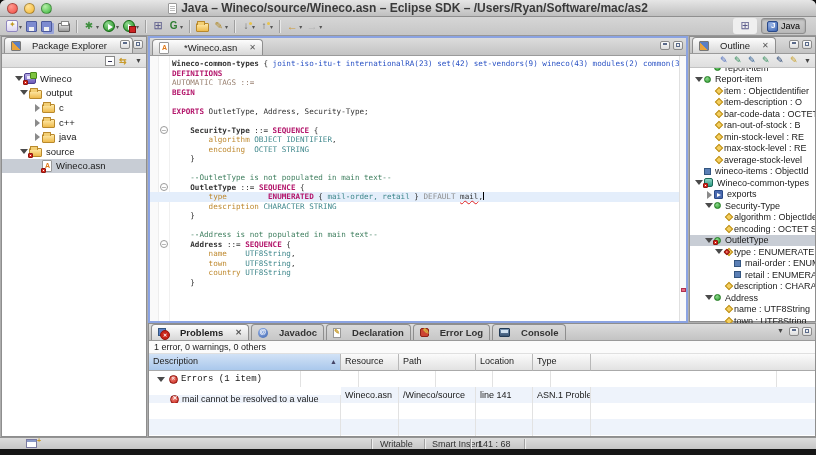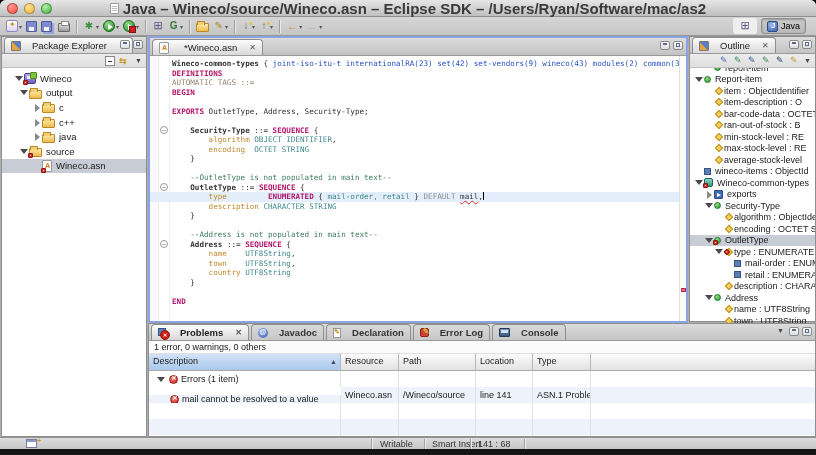--- a/index.html
+++ b/index.html
@@ -9,21 +9,21 @@
   
   .titlebar { height:17px; background:linear-gradient(#e6e6e6,#bfbfbf); border-bottom:1px solid #8f8f8f; display:flex; align-items:center; position:relative; }
   .traffic { display:flex; gap:6px; margin-left:7px; }
   .tl { width:11px; height:11px; border-radius:50%; border:1px solid rgba(0,0,0,.3); }
   .tl-red { background:radial-gradient(circle at 35% 30%, #ff9a90, #f14c42); }
   .tl-yel { background:radial-gradient(circle at 35% 30%, #ffe39a, #f5b72e); }
   .tl-grn { background:radial-gradient(circle at 35% 30%, #b6f0a8, #38b53a); }
   .title-wrap { position:absolute; left:0; right:0; display:flex; justify-content:center; align-items:center; gap:4px; pointer-events:none; }
   .doc-ic { width:9px; height:11px; background:#fff; border:1px solid #9a9a9a; border-radius:1px; position:relative; }
   .doc-ic::after { content:""; position:absolute; left:1px; right:1px; top:2px; height:1px; background:#bbb; box-shadow:0 2px 0 #bbb, 0 4px 0 #bbb; }
-  .title { font-size:15px; font-weight:bold; color:#3a3a3a; white-space:nowrap; }
+  .title { font-size:12px; font-weight:bold; color:#3a3a3a; white-space:nowrap; }
 
   
   .toolbar { height:19px; background:linear-gradient(#d6d6d6,#c6c6c6); border-bottom:1px solid #979797; display:flex; align-items:center; padding:0 4px; }
   .tb-left { display:flex; align-items:center; flex:1; }
   .tb-btn { display:inline-flex; align-items:center; gap:1px; padding:1px 2px; border:none; background:transparent; height:17px; cursor:default; }
   .dd { font-size:6px; color:#555; }
   .sep { width:1px; height:13px; background:#9f9f9f; box-shadow:1px 0 0 #e8e8e8; margin:0 4px; }
   .persp { display:flex; align-items:center; gap:4px; margin-right:6px; }
   .persp-btn { display:inline-flex; align-items:center; gap:3px; font-size:9px; padding:1px 5px; height:16px; border-radius:3px; border:1px solid transparent; }
   .persp-btn.active { background:linear-gradient(#cicaca,#bdbdbd); background:linear-gradient(#cccccc,#b9b9b9); border-color:#8e8e8e; box-shadow:inset 0 1px 2px rgba(0,0,0,.25); }
@@ -382,21 +382,20 @@
             <div class="code-line"><span class="seg-p">        </span><span class="seg-f">description </span><span class="seg-t">CHARACTER STRING</span></div>
             <div class="code-line"><span class="seg-p">    }</span></div>
             <div class="code-line"></div>
             <div class="code-line"><span class="seg-p">    </span><span class="seg-c">--Address is not populated in main text--</span></div>
             <div class="code-line"><span class="seg-p">    </span><span class="seg-d">Address</span><span class="seg-p"> ::= </span><span class="seg-k">SEQUENCE</span><span class="seg-p"> {</span></div>
             <div class="code-line"><span class="seg-p">        </span><span class="seg-f">name    </span><span class="seg-t">UTF8String</span><span class="seg-p">,</span></div>
             <div class="code-line"><span class="seg-p">        </span><span class="seg-f">town    </span><span class="seg-t">UTF8String</span><span class="seg-p">,</span></div>
             <div class="code-line"><span class="seg-p">        </span><span class="seg-f">country </span><span class="seg-t">UTF8String</span></div>
             <div class="code-line"><span class="seg-p">    }</span></div>
             <div class="code-line"></div>
-            <div class="code-line"><span class="seg-k">END</span></div>
           </div>
         <div class="ov-ruler">
           <div class="ov-err" style="top:232px;"></div>
         </div>
       </div>
     </div>
 
     <div class="panel outline-panel">
       <div class="tabstrip">
         <div class="tab">
@@ -606,21 +605,21 @@
         <div class="pb-head" id="pb-head">
             <div class="pb-hcell sorted" style="width: 192px;">Description<span class="sort-arrow">▲</span></div>
             <div class="pb-hcell" style="width: 58px;">Resource</div>
             <div class="pb-hcell" style="width: 77px;">Path</div>
             <div class="pb-hcell" style="width: 57px;">Location</div>
             <div class="pb-hcell" style="width: 58px;">Type</div>
             <div class="pb-hcell" style="width: 226px;"></div>
           </div>
         <div id="pb-rows">
             <div class="pb-row">
-              <div class="pb-cell" style="width: 192px;">
+              <div class="pb-cell" style="width: 152px; font-family: Liberation Mono, monospace;">
                 <span style="width: 0px; flex: 0 0 auto;"></span>
                 <span class="expbox exp-open"></span>
                 <span class="ic-error-circle"></span>
                 <span>Errors (1 item)</span>
               </div>
               <div class="pb-cell" style="width: 58px;"></div>
               <div class="pb-cell" style="width: 77px;"></div>
               <div class="pb-cell" style="width: 57px;"></div>
               <div class="pb-cell" style="width: 58px;"></div>
               <div class="pb-cell" style="width: 226px;"></div>

